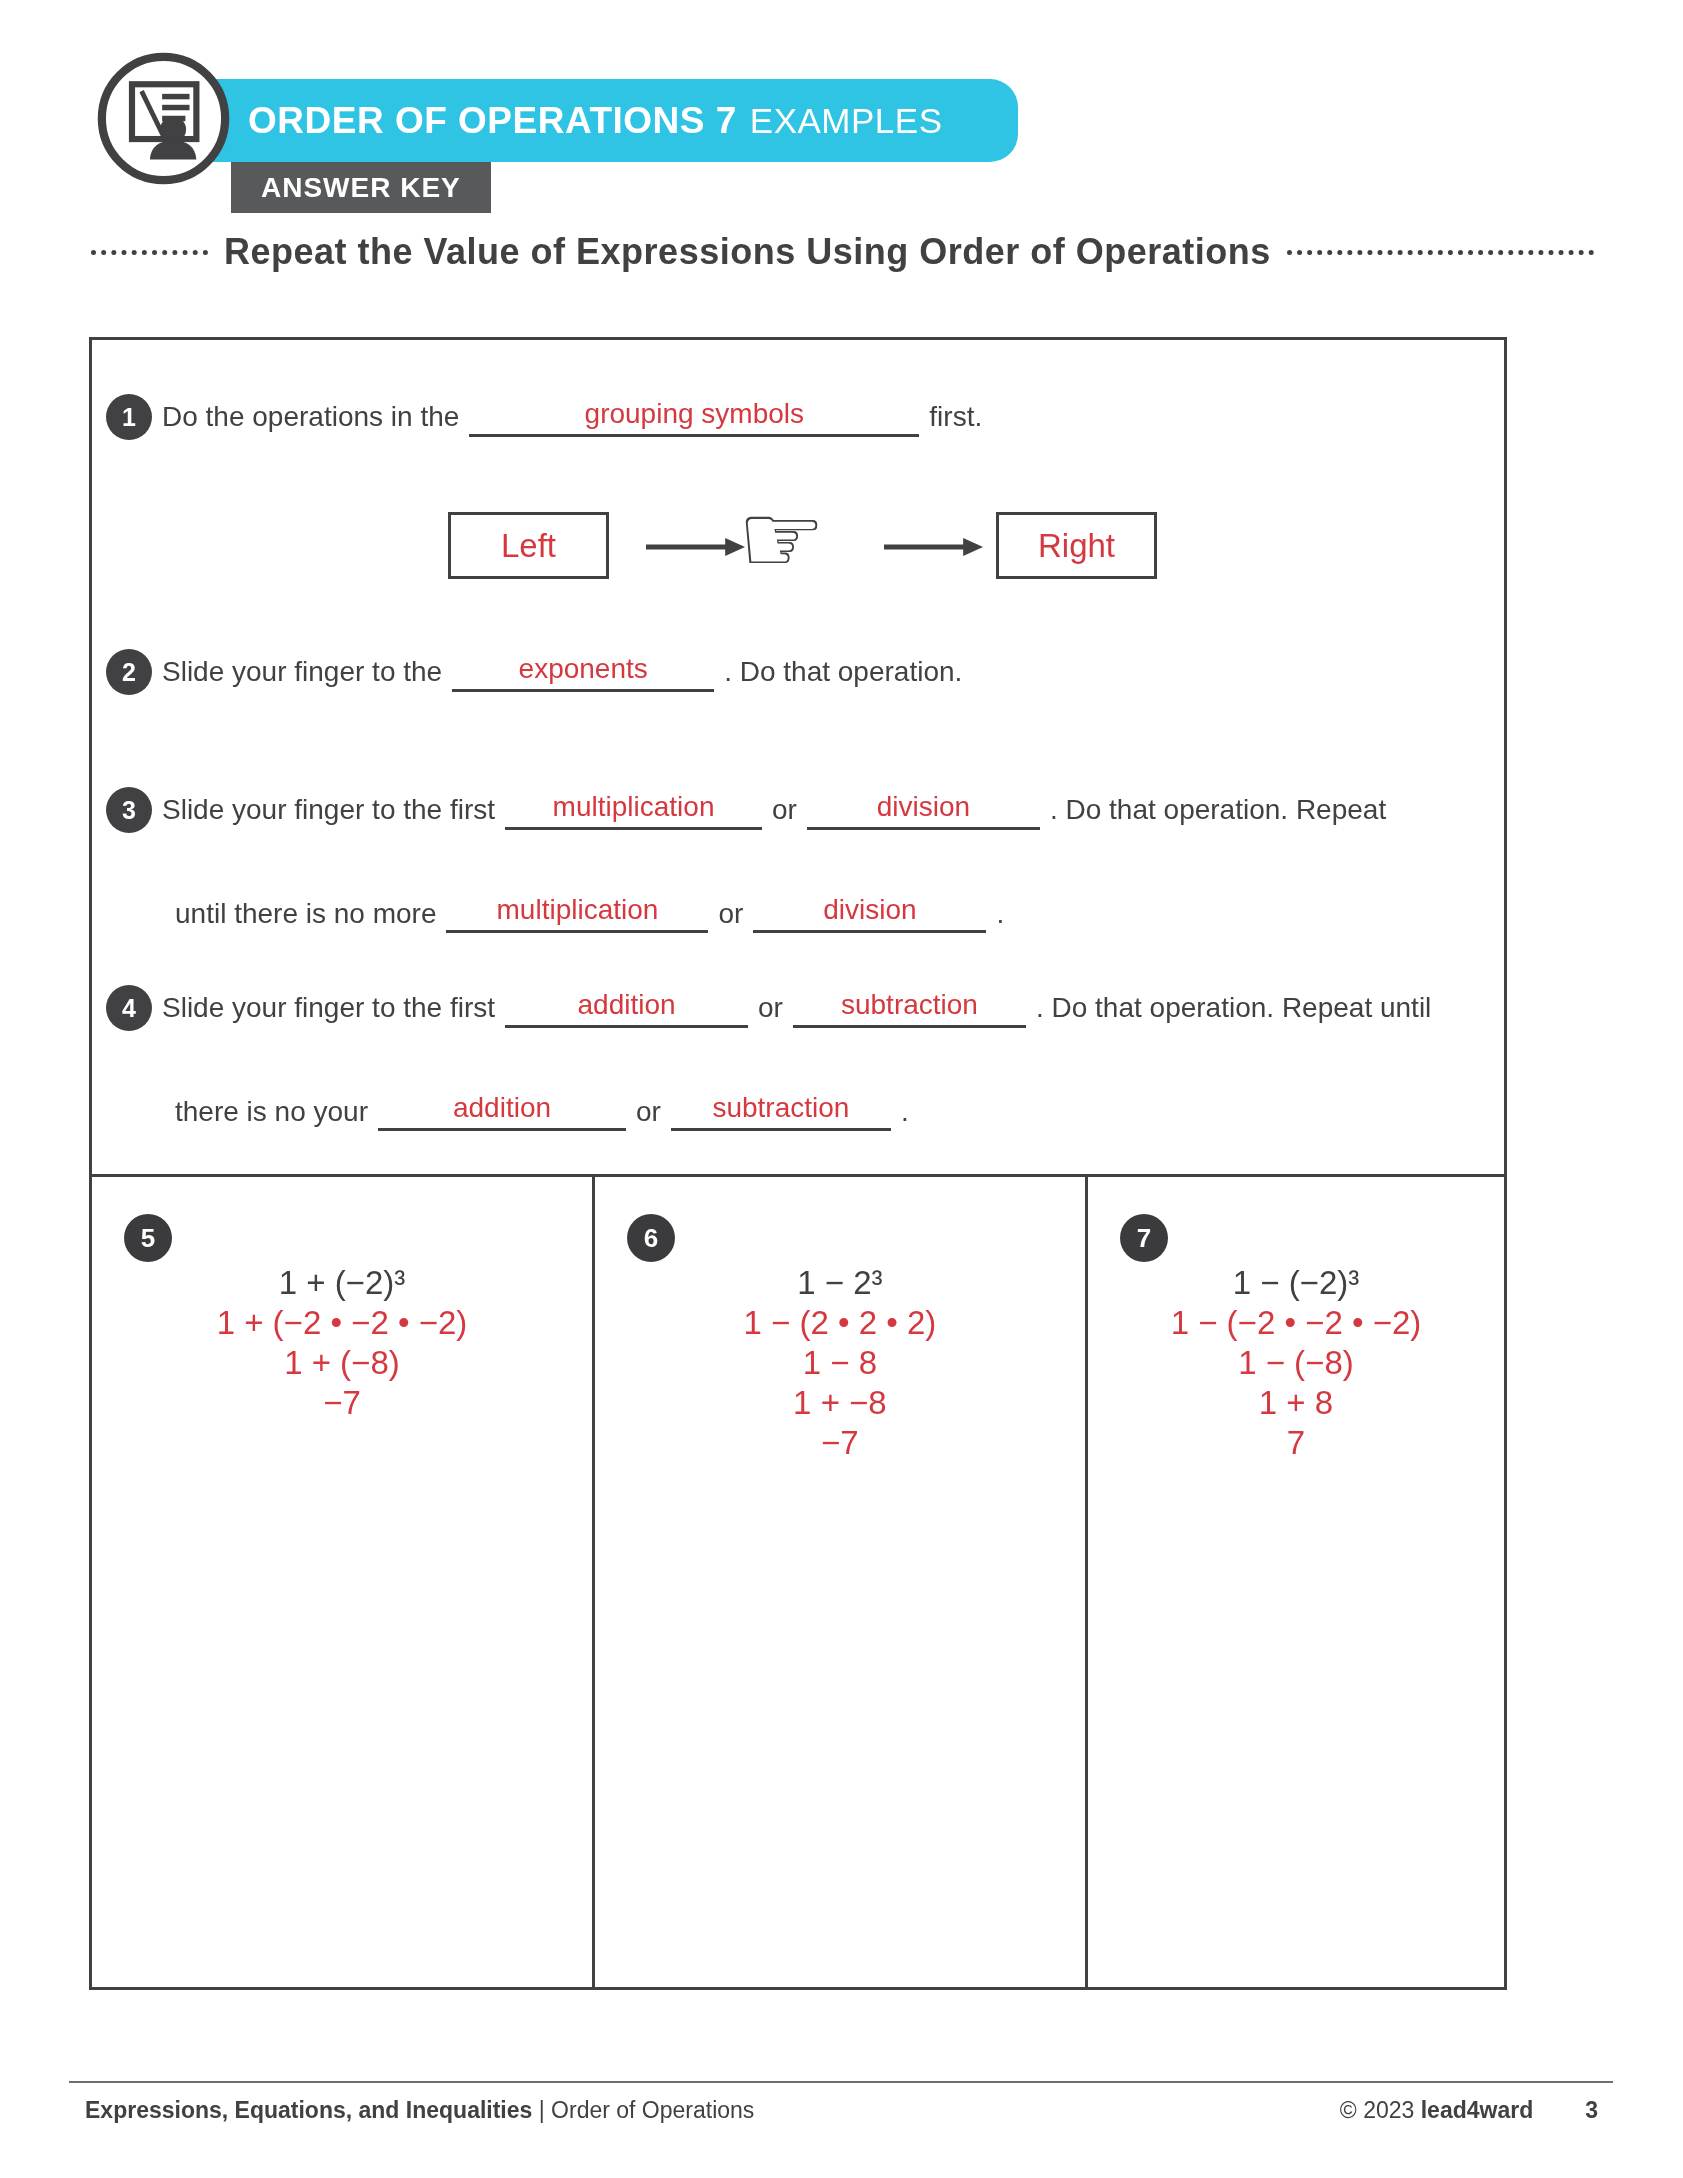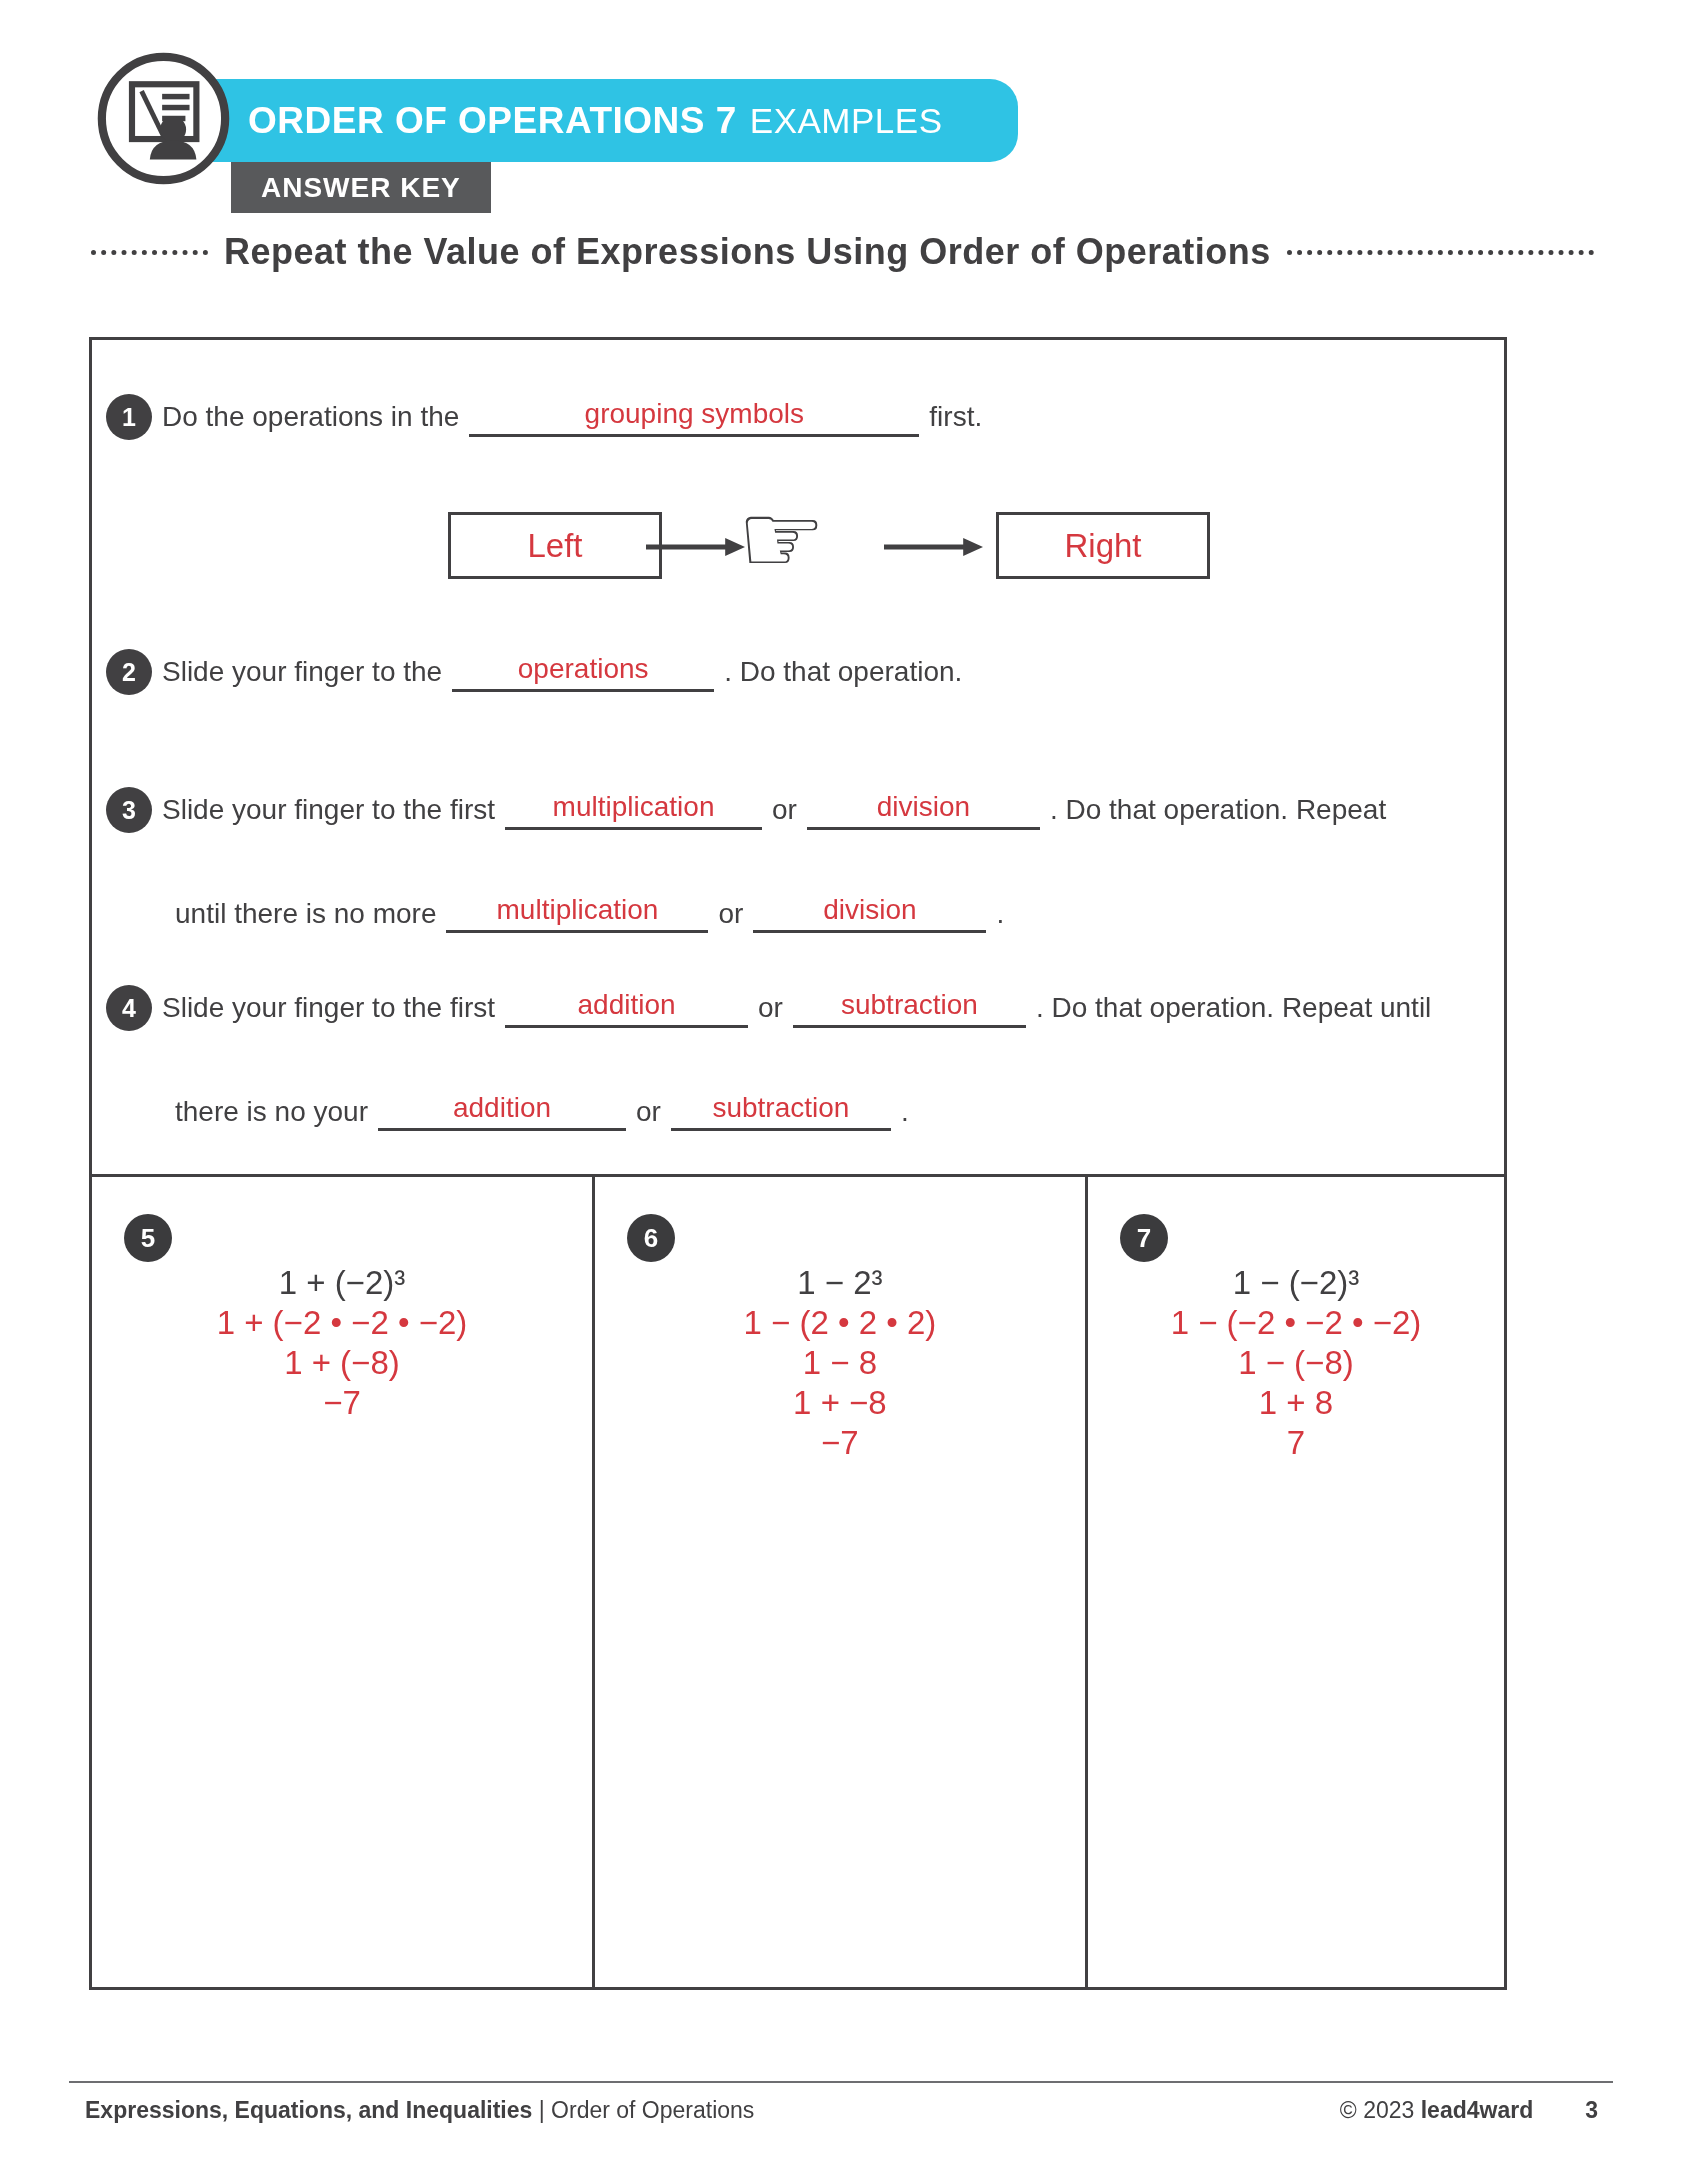--- a/index.html
+++ b/index.html
@@ -58,21 +58,21 @@
   .cont{padding-left:69px;}
   #row-1{top:54px;}
   #row-2{top:309px;}
   #row-3a{top:447px;}
   #row-3b{top:554px;}
   #row-4a{top:645px;}
   #row-4b{top:752px;}
   
   #diagram{position:absolute;top:168px;left:0;width:100%;height:83px;}
   .dg-box{
-    position:absolute;top:4px;width:214px;height:67px;border:3.5px solid var(--dark);
+    position:absolute;top:4px;width:161px;height:67px;border:3.5px solid var(--dark);
     display:flex;align-items:center;justify-content:center;
     font-size:33px;color:var(--red);box-sizing:border-box;background:#fff;
   }
   #dg-left{left:356px;}
   #dg-right{left:904px;}
   .dg-arrow{position:absolute;top:27px;}
   #arrow1{left:554px;}
   #arrow2{left:792px;}
   #hand{
     position:absolute;left:645px;top:-24px;font-size:99px;line-height:109px;
@@ -150,21 +150,21 @@
     <div id="hand">☞</div>
     <svg class="dg-arrow" id="arrow2" width="99" height="24" viewBox="0 0 100 24">
       <line x1="0" y1="12" x2="82" y2="12" stroke="#414042" stroke-width="5"></line>
       <polygon points="80,3 100,12 80,21" fill="#414042"></polygon>
     </svg>
     <div class="dg-box" id="dg-right">Right</div>
   </div>
 
   <div class="step-row" id="row-2">
     <span class="badge">2</span>
-    <span style="display:contents"><span class="seg">Slide your finger to the</span><span class="blank" style="min-width: 262px;"><span class="ans">operations</span></span><span class="seg">. Do that operation.</span></span>
+    <span style="display:contents"><span class="seg">Slide your finger to the</span><span class="blank" style="min-width: 262px;"><span class="ans">exponents</span></span><span class="seg">. Do that operation.</span></span>
   </div>
 
   <div class="step-row" id="row-3a">
     <span class="badge">3</span>
     <span style="display:contents"><span class="seg">Slide your finger to the first</span><span class="blank" style="min-width: 257px;"><span class="ans">multiplication</span></span><span class="seg">or</span><span class="blank" style="min-width: 233px;"><span class="ans">division</span></span><span class="seg">. Do that operation. Repeat</span></span>
   </div>
   <div class="step-row cont" id="row-3b">
     <span style="display:contents"><span class="seg">until there is no more</span><span class="blank" style="min-width: 262px;"><span class="ans">multiplication</span></span><span class="seg">or</span><span class="blank" style="min-width: 233px;"><span class="ans">division</span></span><span class="seg">.</span></span>
   </div>
 

